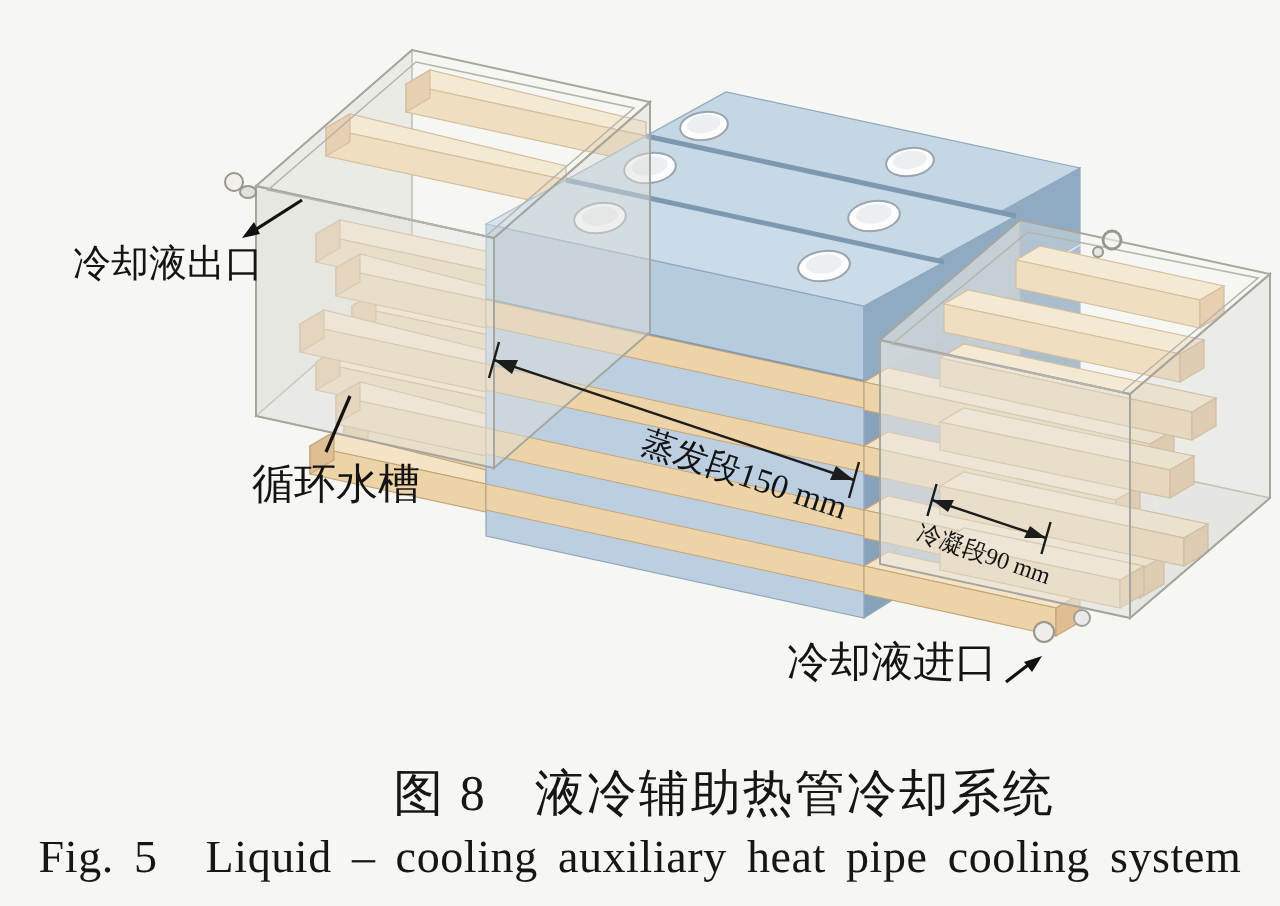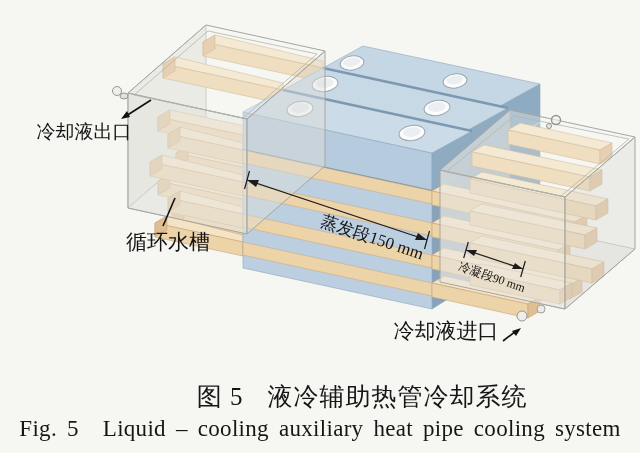--- a/index.html
+++ b/index.html
@@ -216,19 +216,19 @@
 
   <g>
     <line x1="503" y1="341" x2="516" y2="331" stroke="#111" stroke-width="1.6"></line>
     <polygon points="521,328 516,336 512,331" fill="#111"></polygon>
   </g>
   <text class="svg-cjk" x="446" y="338" font-size="21" text-anchor="middle">冷却液进口</text>
 </svg>
 
 <div class="caption">
   <div class="caption-cn">
-    <span class="figno">图 5</span><span>液冷辅助热管冷却系统</span>
+    <span class="figno">图 8</span><span>液冷辅助热管冷却系统</span>
   </div>
   <div class="caption-en">
     <span class="figno">Fig. 5</span><span>Liquid – cooling auxiliary heat pipe cooling system</span>
   </div>
 </div>
 </div>
 
 </body></html>

